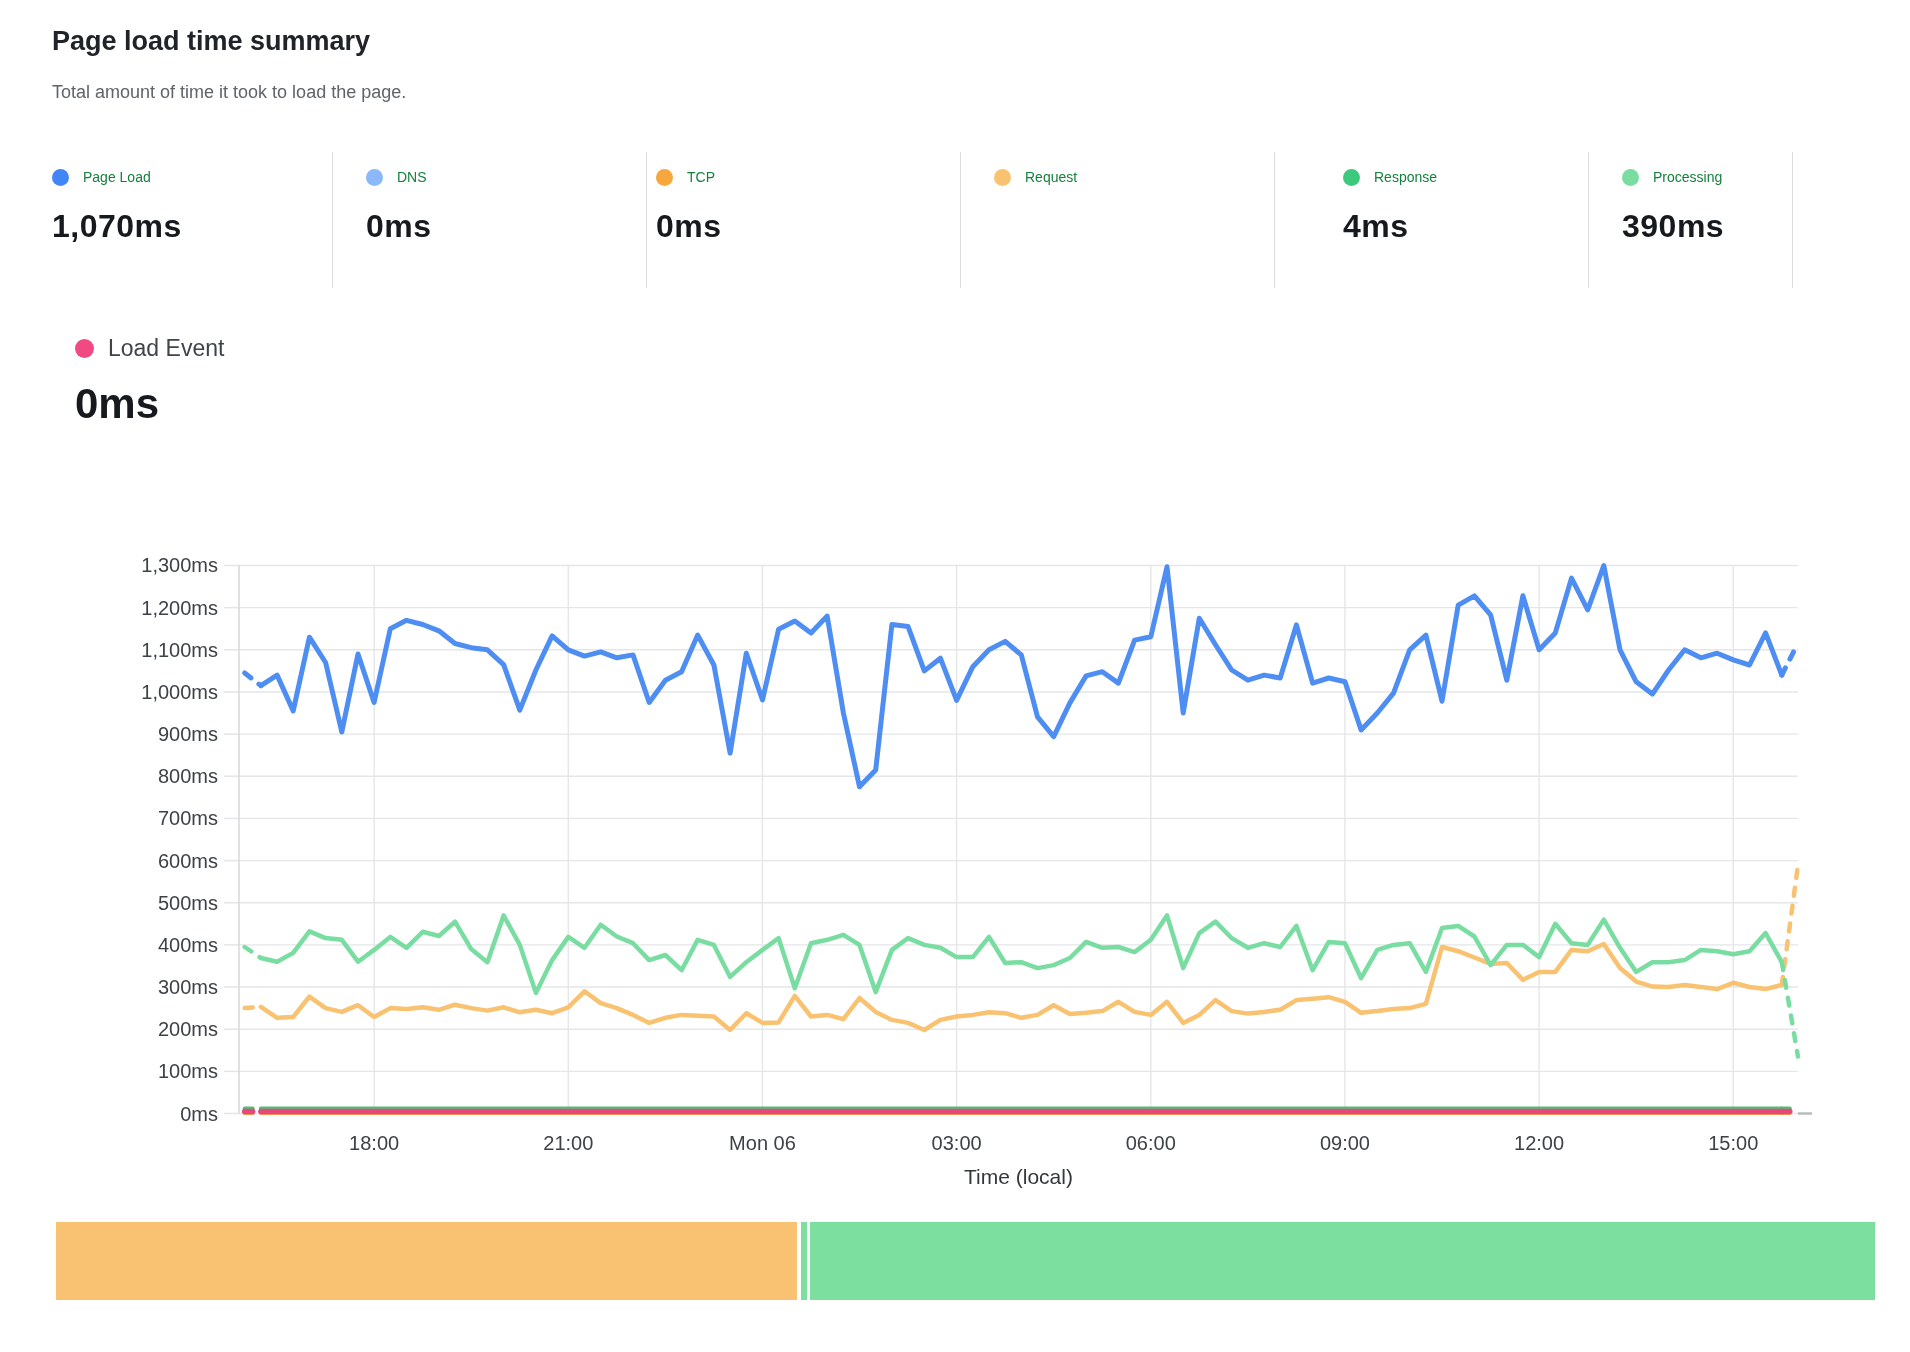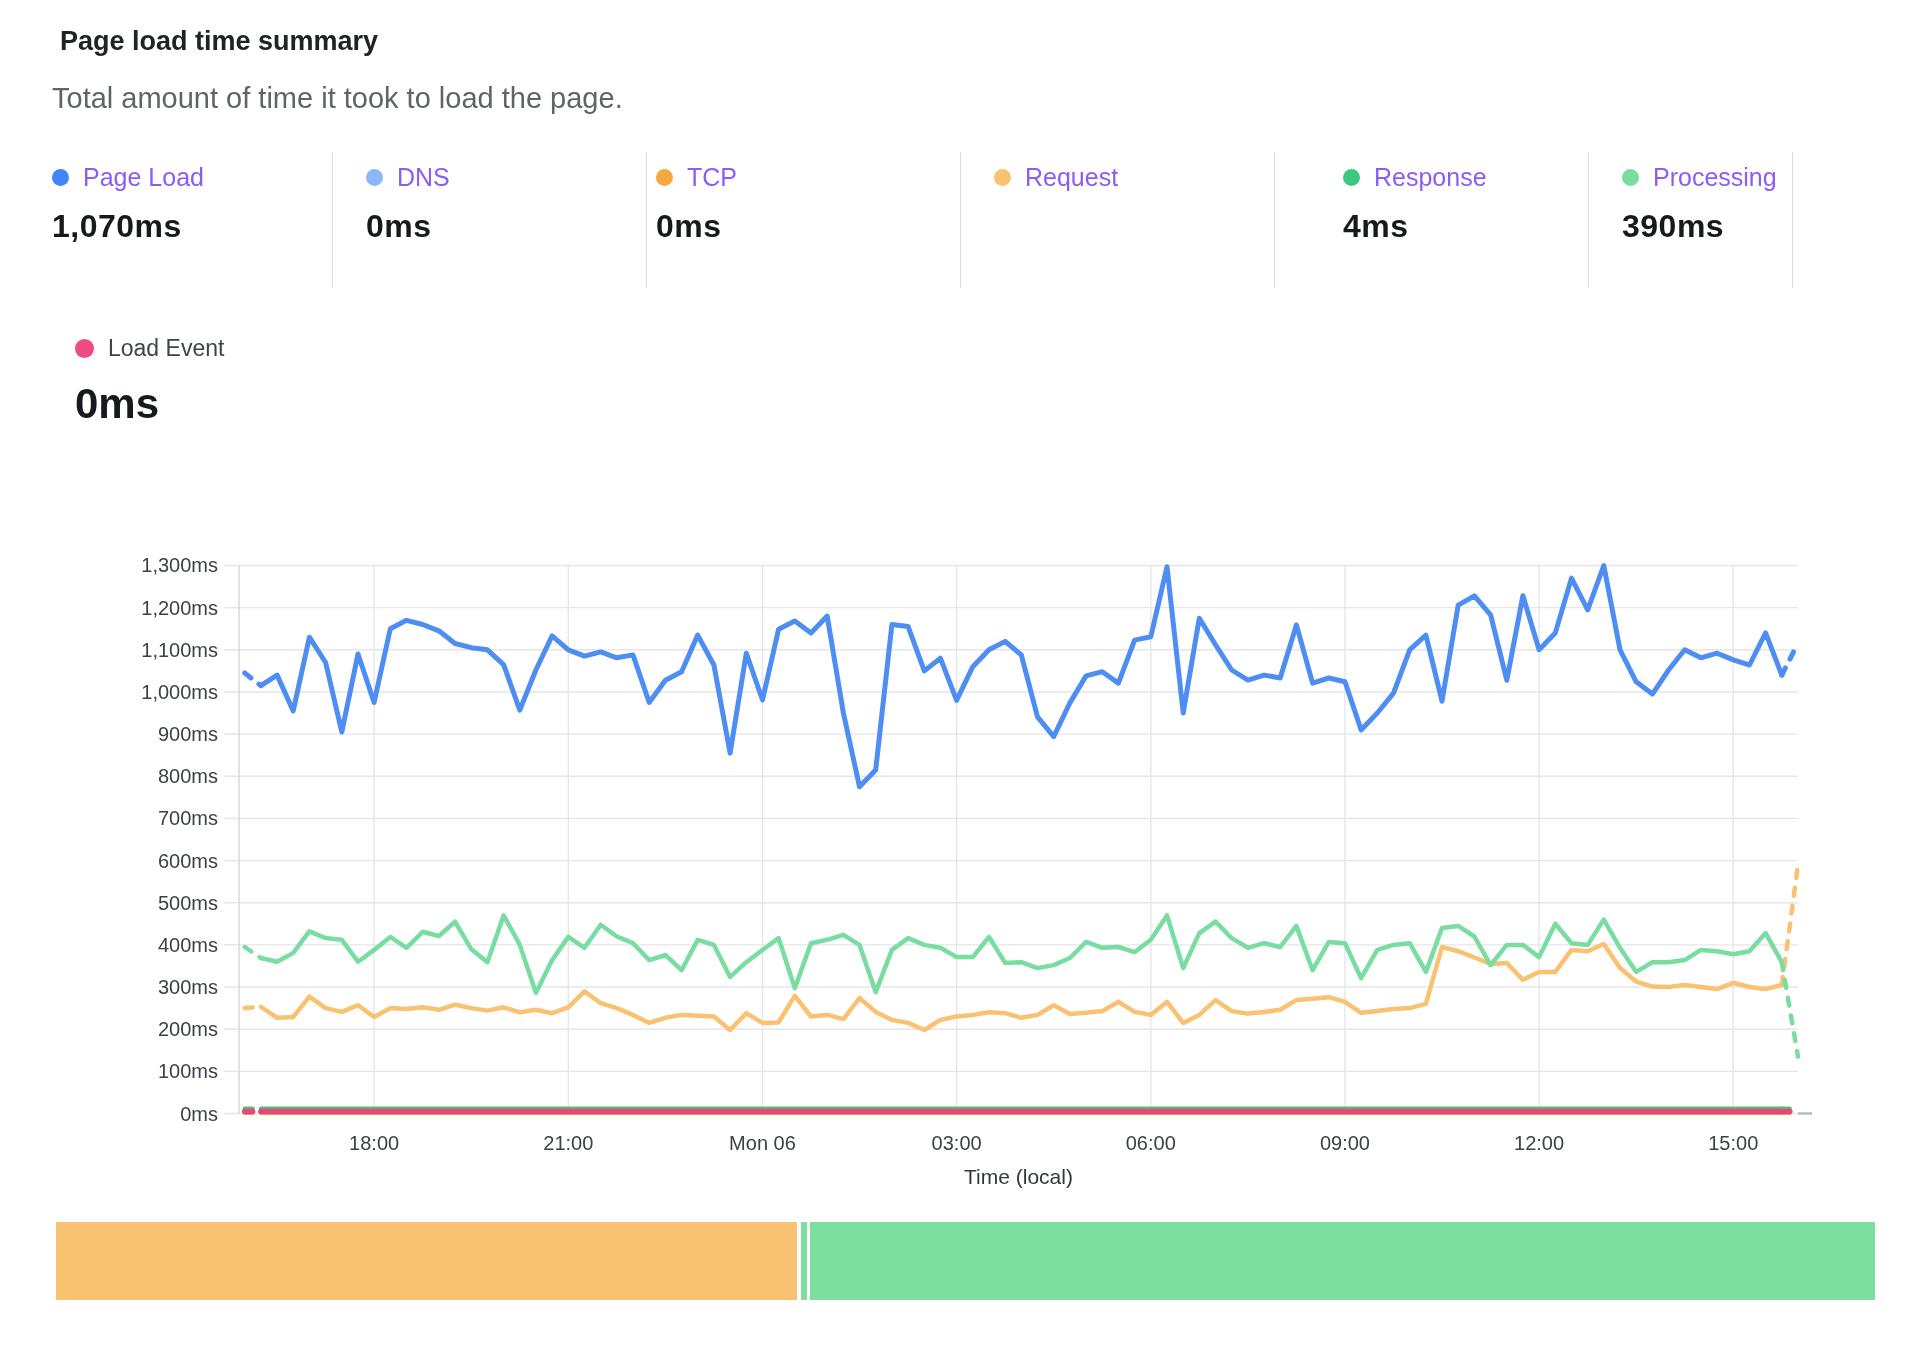--- a/index.html
+++ b/index.html
@@ -1,24 +1,24 @@
 <!DOCTYPE html>
 <html><head>
 <meta charset="utf-8">
 <style>
   html,body{margin:0;padding:0;background:#fff;}
   #page{position:relative;width:1910px;height:1352px;background:#fff;overflow:hidden;
         font-family:"Liberation Sans", sans-serif;}
-  .title{position:absolute;left:52px;top:26px;font-size:27px;font-weight:700;color:#202429;margin-left:8px;}
-  .subtitle{position:absolute;left:52px;top:82px;font-size:29px;font-weight:400;color:#5f646a;}
+  .title{position:absolute;left:52px;top:26px;font-size:27px;font-weight:700;color:#202429;}
+  .subtitle{position:absolute;left:52px;top:82px;font-size:18px;font-weight:400;color:#5f646a;}
   .metrics-row{position:absolute;left:0;top:160px;width:1910px;height:120px;}
   .metric-cell{position:absolute;top:0;width:300px;}
   .m-head{display:flex;align-items:center;gap:14px;height:34px;}
   .m-dot{width:17px;height:17px;border-radius:50%;flex:0 0 auto;}
-  .m-label{font-size:25px;color:#8b5cf6;}
+  .m-label{font-size:14px;color:#15803d;}
   .m-value{margin-top:14px;font-size:32px;font-weight:700;color:#16191d;letter-spacing:.5px;}
   .divider{position:absolute;top:-8px;width:1px;height:136px;background:#dcdee1;}
   .le-row{position:absolute;left:52px;top:330px;margin-left:23px;}
   .le-head{display:flex;align-items:center;gap:14px;height:36px;}
   .le-dot{width:19px;height:19px;border-radius:50%;}
   .le-label{font-size:23px;color:#3f444a;}
   .le-value{margin-top:14px;font-size:42px;font-weight:700;color:#16191d;}
   #chart-svg{position:absolute;left:0;top:430px;}
   .tick-text{font-size:20px;fill:#3d4248;}
   .axis-label{font-size:21px;fill:#33383d;}

